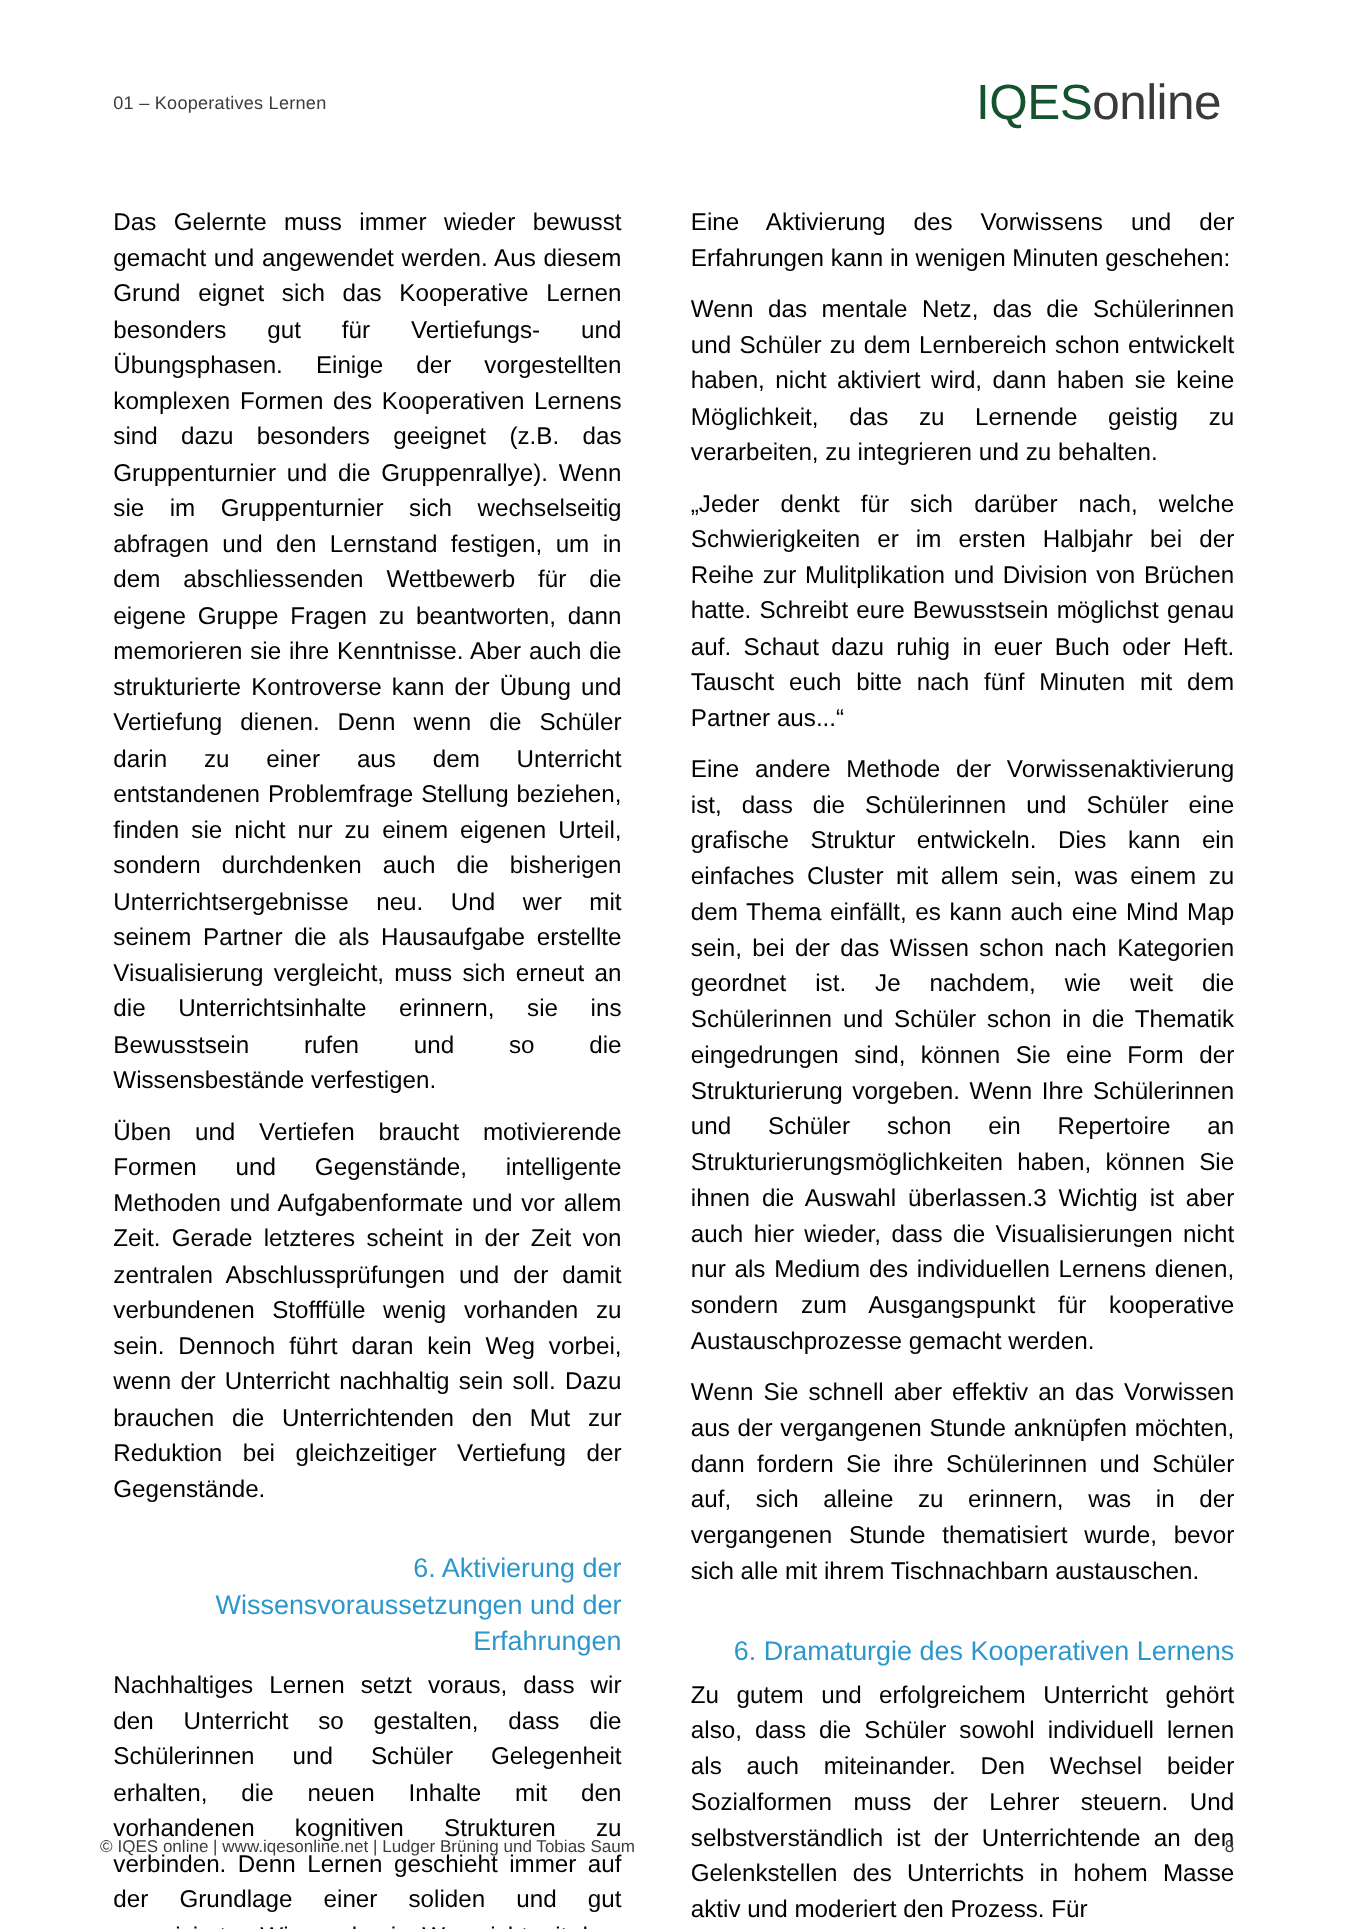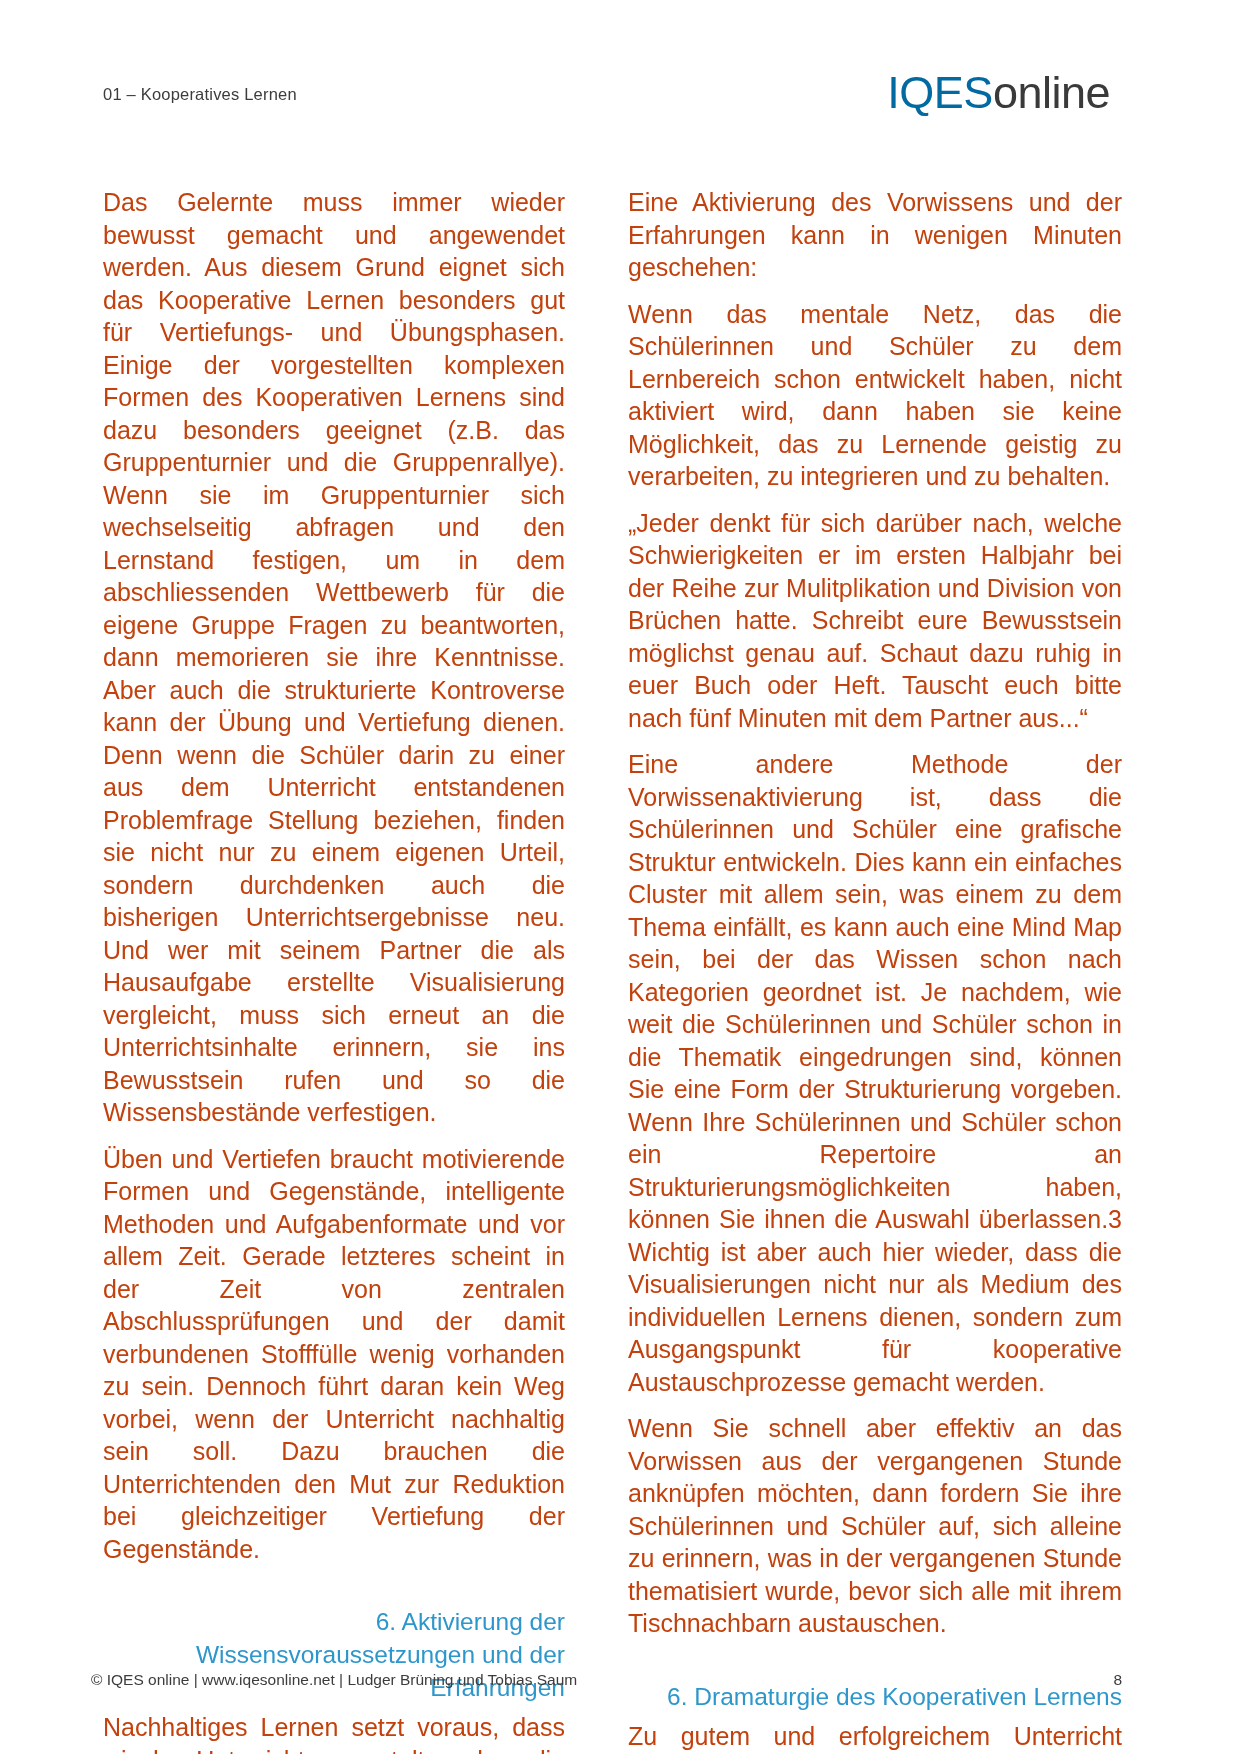--- a/index.html
+++ b/index.html
@@ -24,40 +24,40 @@
   }
   .logo {
     position: absolute;
     top: 70px;
     right: 130px;
     font-size: 45px;
     line-height: 45px;
     letter-spacing: -0.5px;
     white-space: nowrap;
   }
-  .logo-iqes  { color: #0369a1; }
+  .logo-iqes  { color: #14532d; }
   .logo-online{ color: #3a3a3a; }
 
   
   .columns {
     position: absolute;
     top: 186px;
     left: 103px;
     width: 1019px;
     display: grid;
     grid-template-columns: 462px 494px;
     column-gap: 63px;
   }
   .col p {
     margin: 0 0 14px 0;
-    font-size: 25px;
+    font-size: 22px;
     line-height: 32.5px;
     text-align: justify;
     hyphens: auto;
-    color: #c2410c;
+    color: #000000;
   }
   .col h2.heading {
     margin: 40px 0 7px 0;
     font-size: 24.5px;
     line-height: 33px;
     font-weight: 400;
     color: #2d96cb;
     text-align: right;
   }
 

